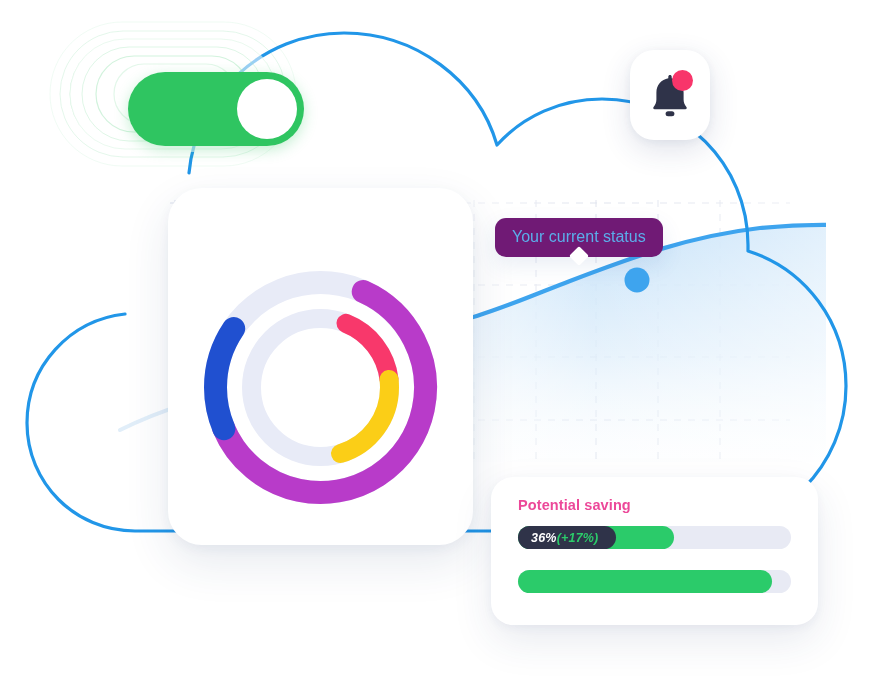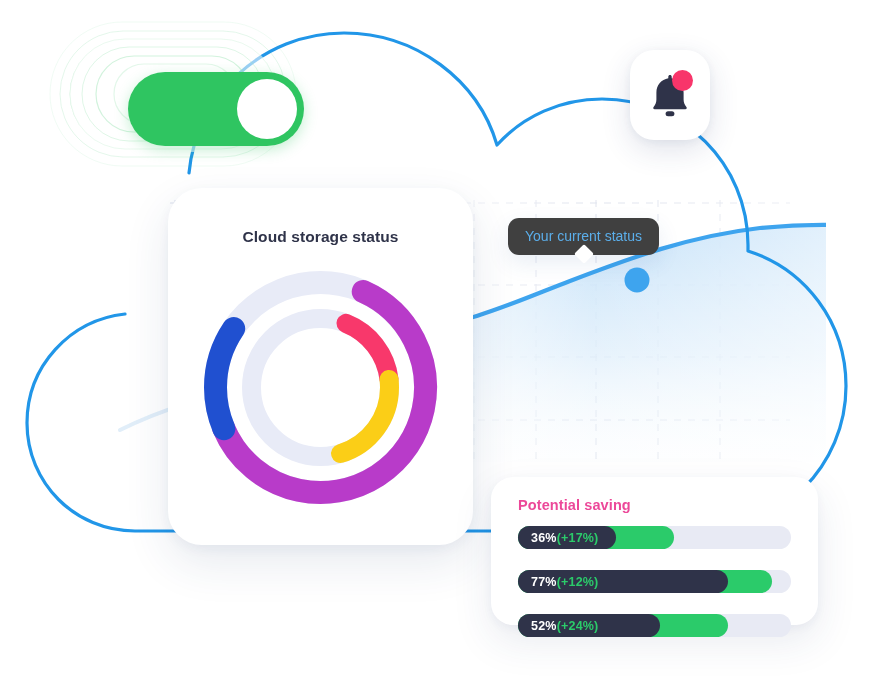--- a/index.html
+++ b/index.html
@@ -112,27 +112,27 @@
   }
   #donut-svg {
     position: absolute;
     left: 29px;
     top: 76px;
   }
 
   
   #status-tooltip {
     position: absolute;
-    left: 508px;
+    left: 495px;
     top: 218px;
     padding: 10px 17px 11px 17px;
-    background: #404040;
+    background: #701a75;
     border-radius: 11px;
     box-shadow: 0 8px 22px rgba(40,90,160,0.10);
-    font-size: 14px;
+    font-size: 16px;
     color: #5BAEEA;
     white-space: nowrap;
   }
   #status-tooltip .tip-arrow {
     position: absolute;
     left: 50%;
     bottom: -6px;
     margin-left: -7px;
     width: 14px;
     height: 14px;
@@ -164,20 +164,21 @@
   #saving-bars {
     position: absolute;
     left: 27px;
     top: 49px;
     right: 27px;
   }
   .bar-row {
     position: relative;
     height: 33px;
     margin-bottom: 11px;
+    font-style: italic;
   }
   .bar-track {
     position: absolute;
     left: 0; top: 0;
     width: 100%;
     height: 23px;
     border-radius: 12px;
     background: #E8EAF4;
   }
   .bar-green {
@@ -300,21 +301,20 @@
                  C6.4 32.9 7.4 30.3 7.4 27.6 L7.4 20.4
                  C7.4 13.2 12.4 7.3 19.3 6.2 L19.3 4.7
                  C19.3 3.7 20.1 3 21 3 Z" fill="#2F3349"></path>
         <rect x="16.6" y="39.2" width="8.8" height="5" rx="2.5" fill="#2F3349"></rect>
       </svg>
     </div>
     <div class="bell-dot"></div>
   </div>
 
   <div id="donut-card">
-    <div id="donut-title">Cloud storage status</div>
 
     <svg id="donut-svg" width="247" height="247" viewBox="0 0 247 247" xmlns="http://www.w3.org/2000/svg">
 
       <circle cx="123.5" cy="123.5" r="105" fill="none" stroke="#E8EBF7" stroke-width="23"></circle>
 
       <path d="M 101.3 20.9
                A 105 105 0 1 0 123.5 18.5" fill="none" stroke="#E8EBF7" stroke-width="23" stroke-linecap="round" opacity="0"></path>
       <g transform="rotate(-90 123.5 123.5)">
         <circle cx="123.5" cy="123.5" r="105" fill="none" stroke="#B83BC9" stroke-width="23" stroke-linecap="round" stroke-dasharray="409 251" stroke-dashoffset="-22" transform="rotate(12 123.5 123.5)"></circle>
         <circle cx="123.5" cy="123.5" r="105" fill="none" stroke="#2050D0" stroke-width="23" stroke-linecap="round" stroke-dasharray="105 555" stroke-dashoffset="-452"></circle>
@@ -346,30 +346,18 @@
         <div class="bar-green" style="width:57%"></div>
         <div class="bar-dark" style="width:36%">
           <span class="bar-pct">36%</span>
           <span class="bar-delta">(+17%)</span>
         </div>
       </div>
 
       <div class="bar-row">
         <div class="bar-track"></div>
         <div class="bar-green" style="width:93%"></div>
-        <div class="bar-dark" style="width:77%">
-          <span class="bar-pct">77%</span>
-          <span class="bar-delta">(+12%)</span>
-        </div>
       </div>
 
-      <div class="bar-row">
-        <div class="bar-track"></div>
-        <div class="bar-green" style="width:77%"></div>
-        <div class="bar-dark" style="width:52%">
-          <span class="bar-pct">52%</span>
-          <span class="bar-delta">(+24%)</span>
-        </div>
-      </div>
     </div>
   </div>
 
 </div>
 
 </body></html>

